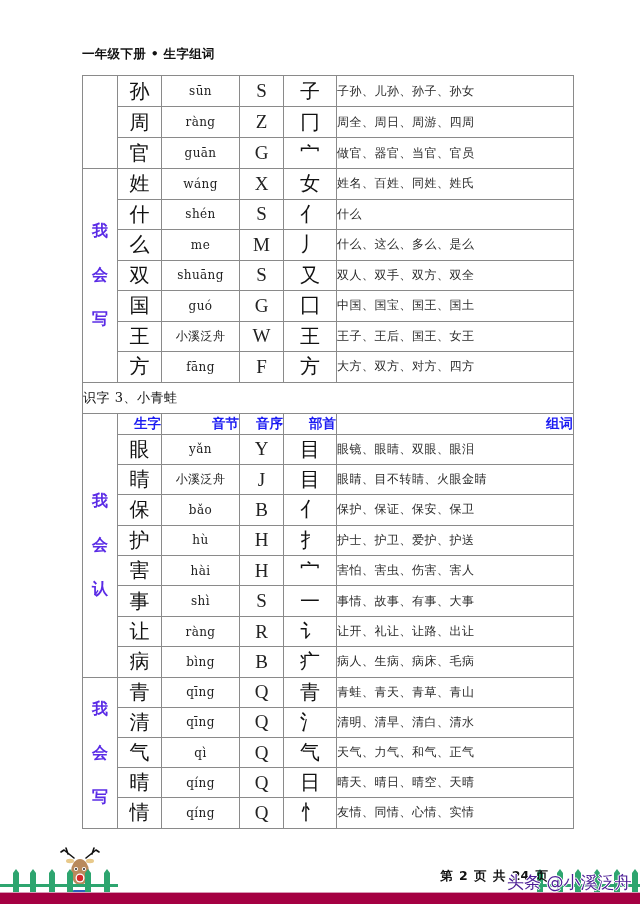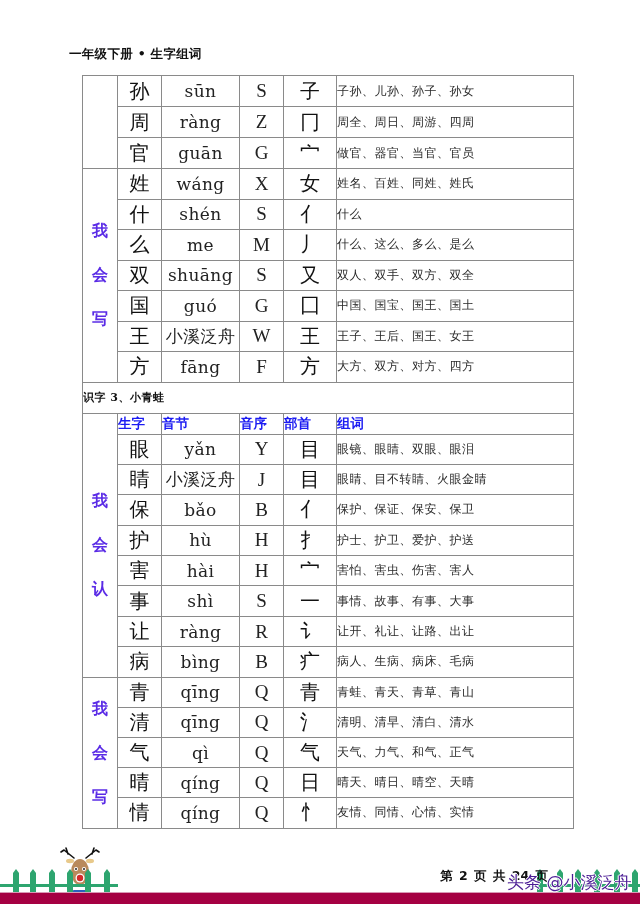--- a/index.html
+++ b/index.html
@@ -3,21 +3,21 @@
   <meta charset="utf-8">
   <style>
     html, body { margin: 0; padding: 0; }
     body {
       width: 640px; height: 905px; position: relative; overflow: hidden;
       background: #ffffff;
       font-family: "DejaVu Serif", serif;
       color: #111;
     }
     .doc-header {
-      position: absolute; left: 69px; top: 46px;
+      position: absolute; left: 82px; top: 46px;
       font-family: "DejaVu Sans", sans-serif;
       font-size: 12.5px; font-weight: bold; color: #111; letter-spacing: 0.3px;
     }
     table.wordtable {
       position: absolute; left: 82px; top: 75px;
       width: 491px;
       border-collapse: collapse;
       table-layout: fixed;
     }
     table.wordtable td {
@@ -34,27 +34,27 @@
     col.c-radical { width: 53px; }
     col.c-words { width: 237px; }
 
     td.label-cell { text-align: center; }
     .label-stack { display: flex; flex-direction: column; align-items: center; }
     .label-char {
       font-family: "DejaVu Sans", sans-serif;
       font-size: 16px; font-weight: bold; color: #5a2be6; line-height: 44px;
     }
     td.char-cell { text-align: center; font-size: 20px; color: #111; }
-    td.pinyin-cell { text-align: center; font-size: 17px; color: #222; letter-spacing: 0.4px; }
+    td.pinyin-cell { text-align: center; font-size: 12px; color: #222; letter-spacing: 0.4px; }
     td.order-cell { text-align: center; font-family: "Liberation Serif", serif; font-size: 19px; color: #222; }
     td.radical-cell { text-align: center; font-size: 20px; color: #111; }
     td.words-cell { text-align: left; padding-left: 9px; font-size: 12px; color: #2a2a2a; letter-spacing: 0.5px; }
-    td.title-cell { font-size: 11px; color: #111; padding-left: 20px; letter-spacing: 0.5px; font-weight: bold; }
+    td.title-cell { font-size: 13px; color: #111; padding-left: 20px; letter-spacing: 0.5px; }
     td.head-cell {
-      text-align: left; font-family: "DejaVu Sans", sans-serif;
+      text-align: right; font-family: "DejaVu Sans", sans-serif;
       font-size: 13.5px; color: #1c1cf2; font-weight: bold;
     }
 
     .footer-bar {
       position: absolute; left: 0; top: 892px; width: 640px; height: 11px;
       background: #a50042;
       border-top: 1px solid #d99ab6;
     }
     .footer-page {
       position: absolute; left: 0; width: 548px; top: 868px; text-align: right;

